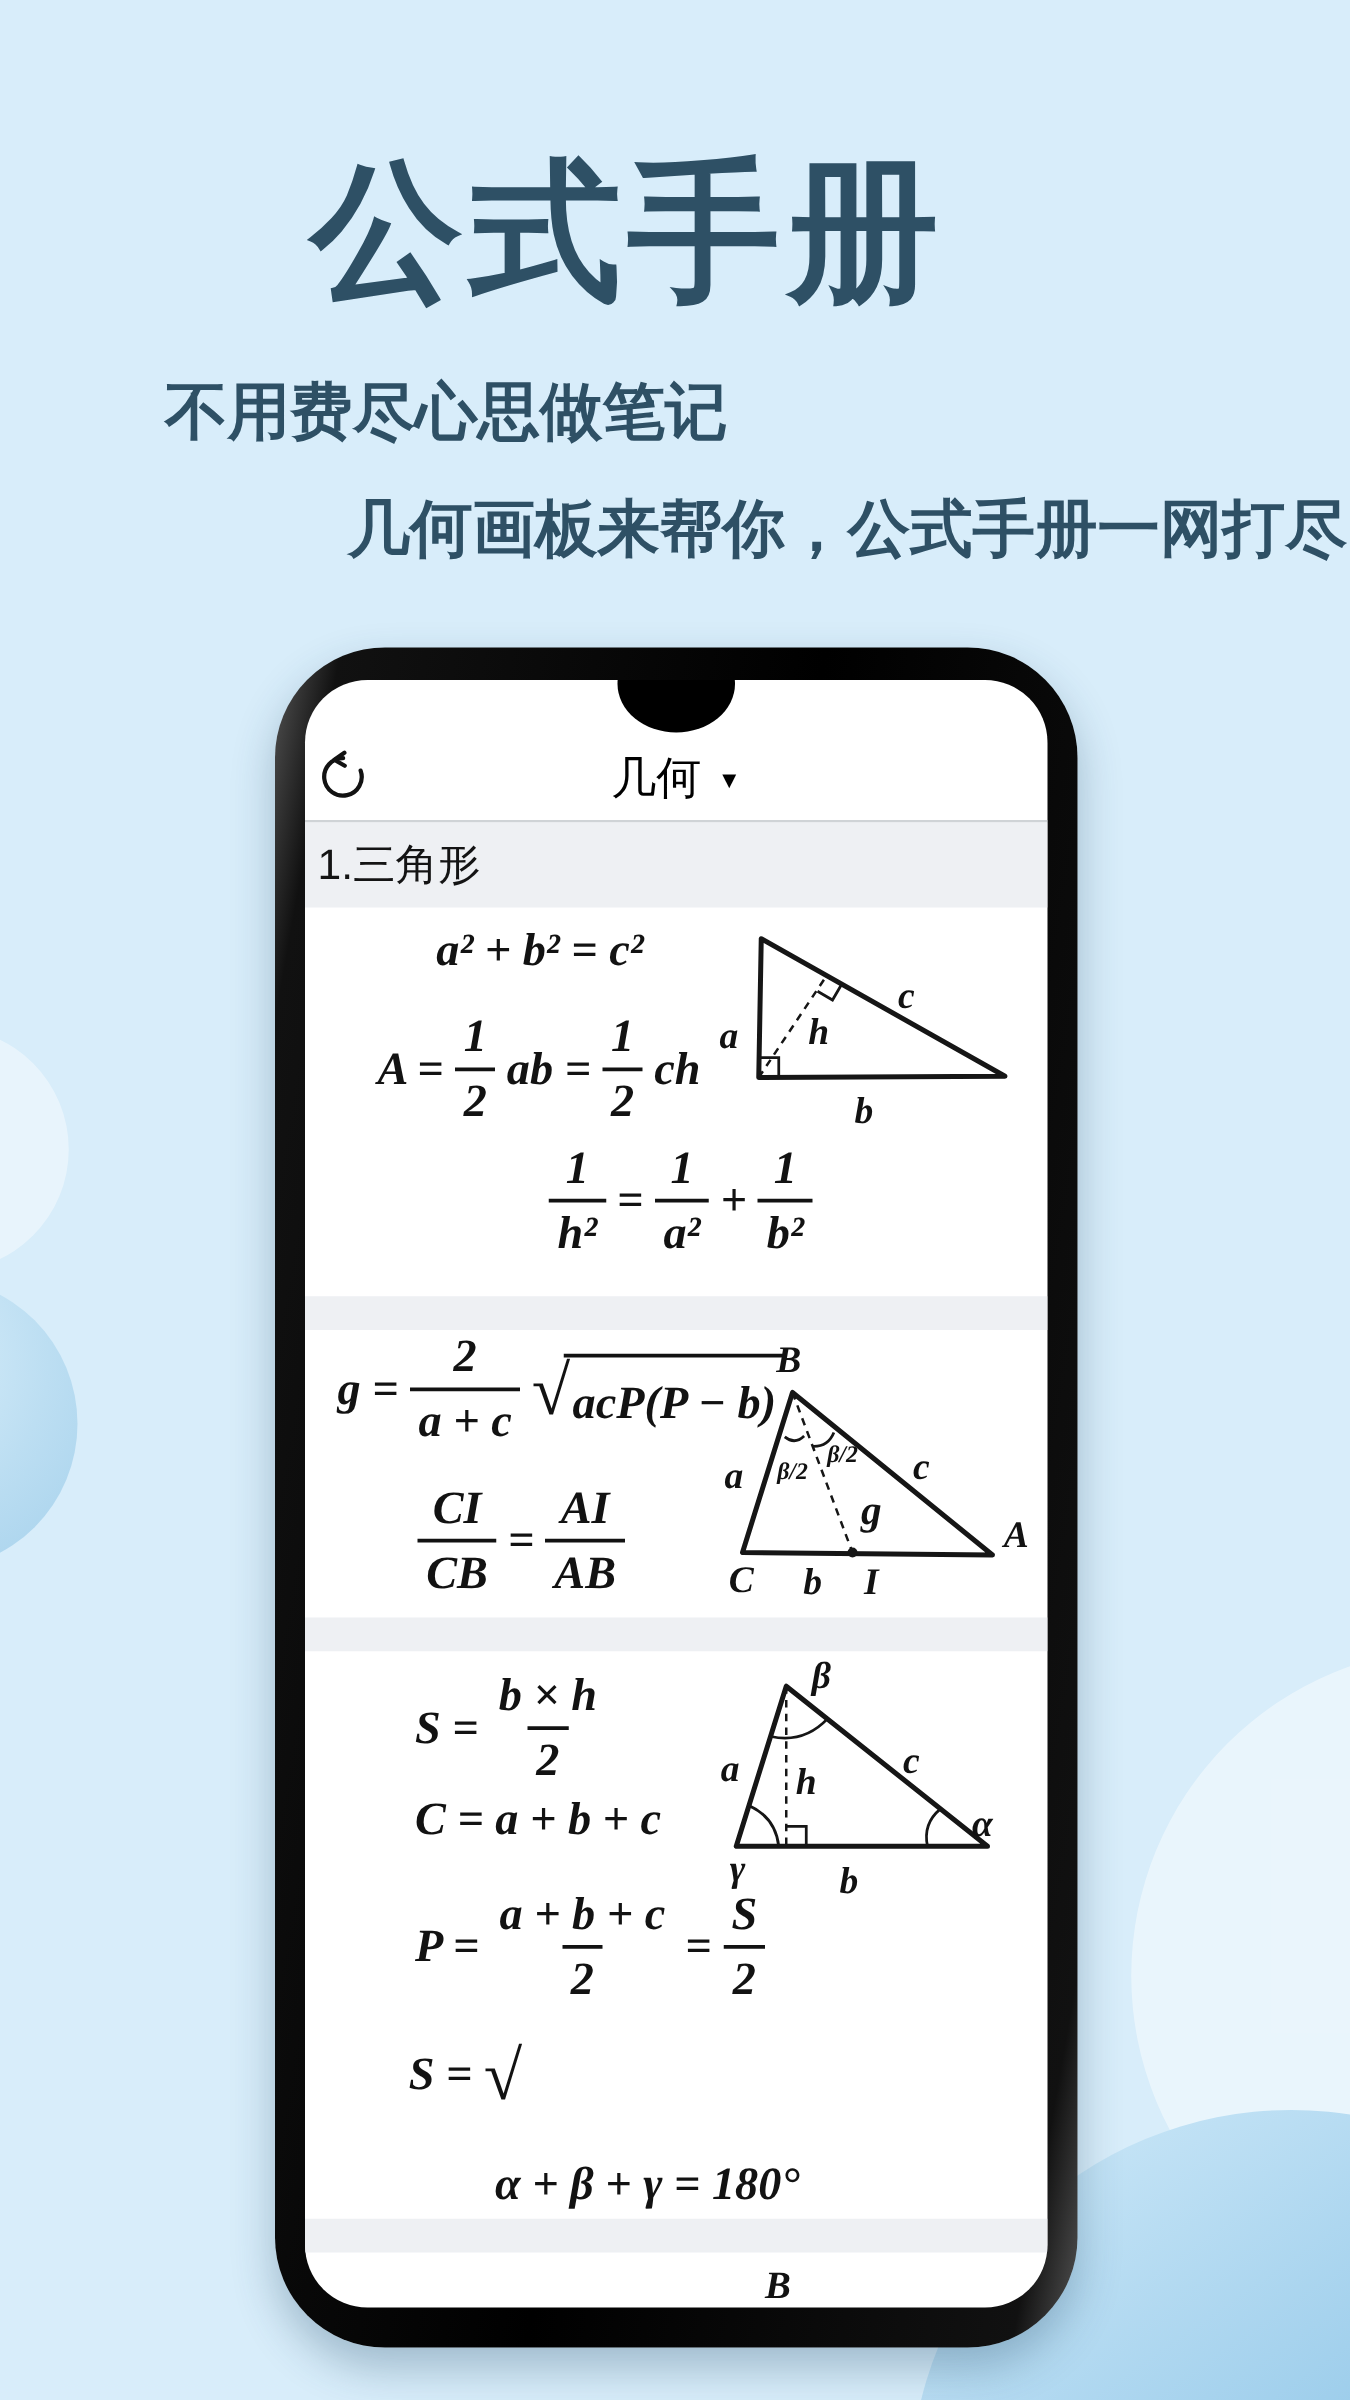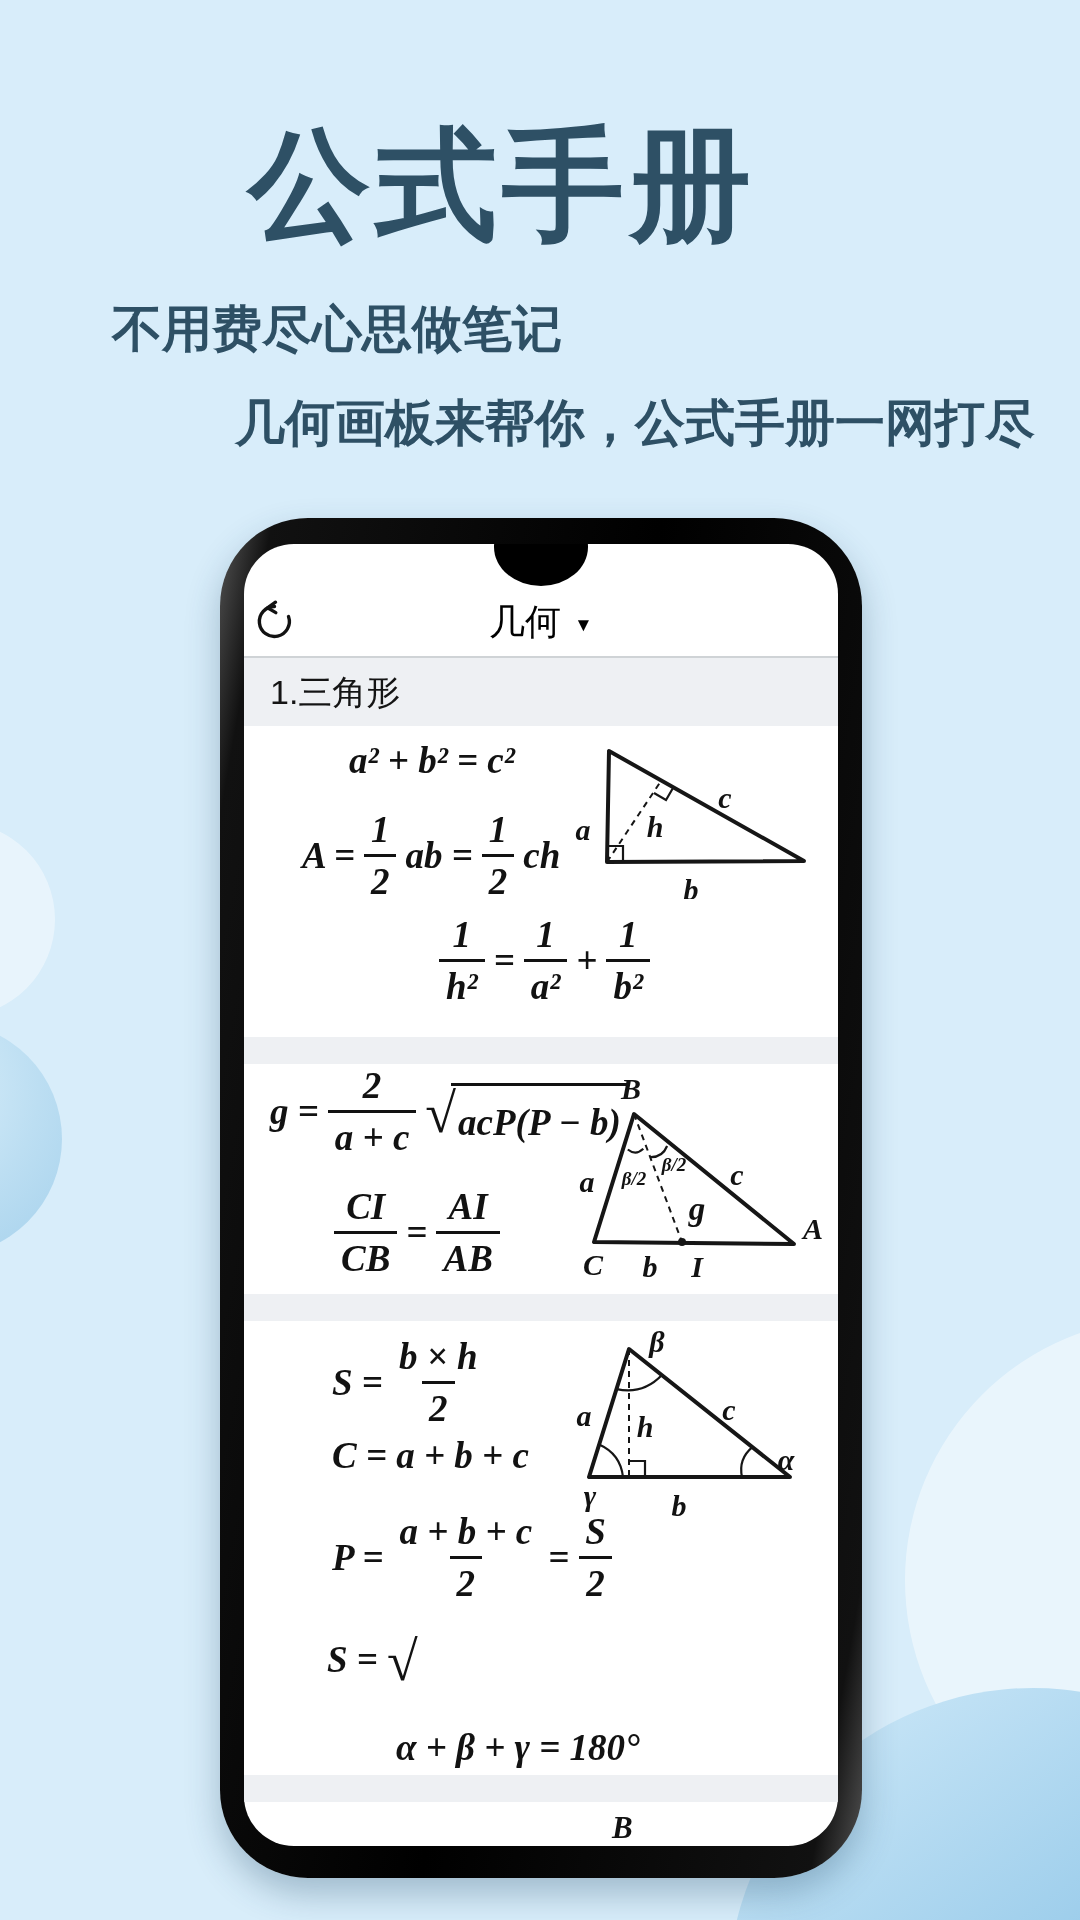--- a/index.html
+++ b/index.html
@@ -13,40 +13,40 @@
   .deco{position:absolute;border-radius:50%;pointer-events:none;}
   #deco-left-faint{left:-140px;top:822px;width:195px;height:195px;background:rgba(255,255,255,.42);}
   #deco-left{left:-172px;top:1022px;width:234px;height:234px;
     background:radial-gradient(circle at 38% 28%, #dcf0fb 0%, #bcdef2 55%, #a5d1ec 100%);}
   #deco-br-faint{left:905px;top:1318px;width:525px;height:525px;background:rgba(255,255,255,.45);}
   #deco-br{left:728px;top:1688px;width:610px;height:610px;
     background:linear-gradient(145deg,#c9e6f7 8%,#9ccdeb 48%,#7fbbe2 85%);}
   
   #hero-title{left:0;top:112px;width:1004px;text-align:center;
     font-size:122px;font-weight:900;letter-spacing:5px;color:#2e5065;line-height:1.2;}
-  .hero-sub{font-size:50px;font-weight:700;color:#2e5065;line-height:1.1;white-space:nowrap;}
+  .hero-sub{font-size:50px;font-weight:700;color:#2e5065;line-height:1.1;white-space:nowrap;margin-left:20px;}
   #hero-sub1{left:112px;top:302px;}
-  #hero-sub2{left:235px;top:396px;}
+  #hero-sub2{left:258px;top:396px;}
   
   #phone{left:220px;top:518px;width:642px;height:1360px;border-radius:88px;
     background:linear-gradient(100deg,#555 0%,#111 6%,#000 50%,#111 94%,#555 100%);
     box-shadow:0 16px 34px rgba(30,70,100,.30);}
   #screen{position:absolute;left:24px;top:26px;width:594px;height:1302px;
     background:#fff;border-radius:50px;overflow:hidden;}
   #notch{position:absolute;left:50%;top:-36px;transform:translateX(-50%);
     width:94px;height:78px;background:#000;border-radius:50%;}
   
   #nav-back{left:8px;top:55px;width:44px;height:44px;cursor:pointer;}
   #nav-title{left:0;top:54px;width:100%;display:flex;justify-content:center;align-items:center;gap:13px;
     font-size:36px;font-weight:500;color:#000;cursor:pointer;}
   #nav-caret{font-size:19px;transform:translateY(2px);}
   #nav-divider{left:0;top:112px;width:100%;height:2px;background:#cfd3d6;}
   
   .band{left:0;width:100%;background:#eef0f3;}
-  #section-band{top:114px;height:68px;line-height:68px;padding-left:26px;
+  #section-band{top:114px;height:68px;line-height:68px;padding-left:10px;
     font-size:34px;color:#141414;box-sizing:border-box;}
   #band1{top:493px;height:27px;}
   #band2{top:750px;height:27px;}
   #band3{top:1231px;height:27px;}
   
   .eq{position:absolute;display:flex;align-items:center;gap:9px;
     font-family:"Liberation Serif","DejaVu Serif",serif;font-style:italic;font-weight:700;
     font-size:37px;color:#121212;line-height:1;white-space:nowrap;}
   .frac{display:inline-flex;flex-direction:column;align-items:center;}
   .frac .num{padding:0 7px 6px;}

